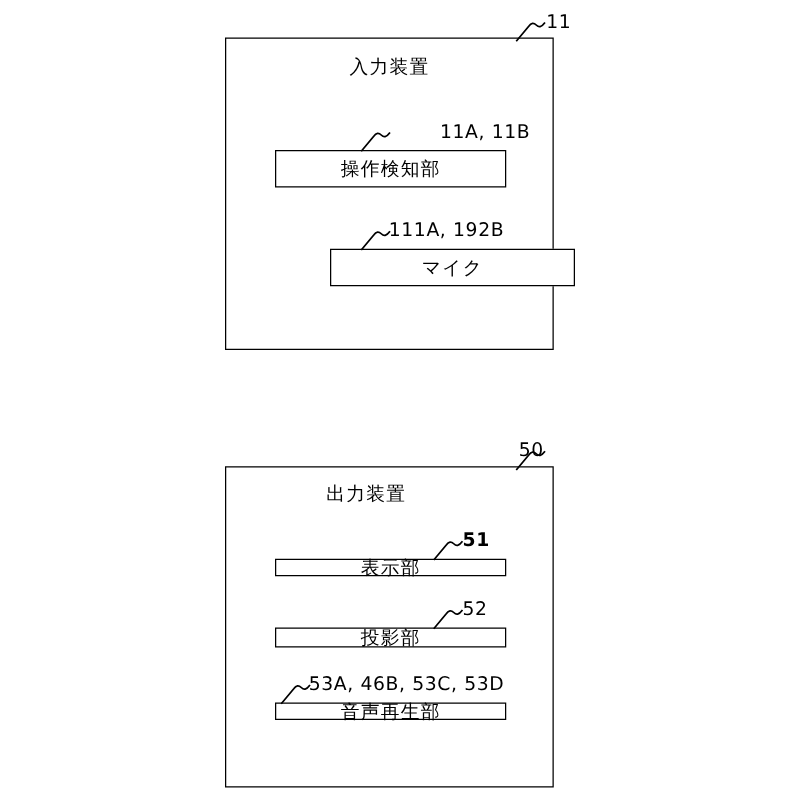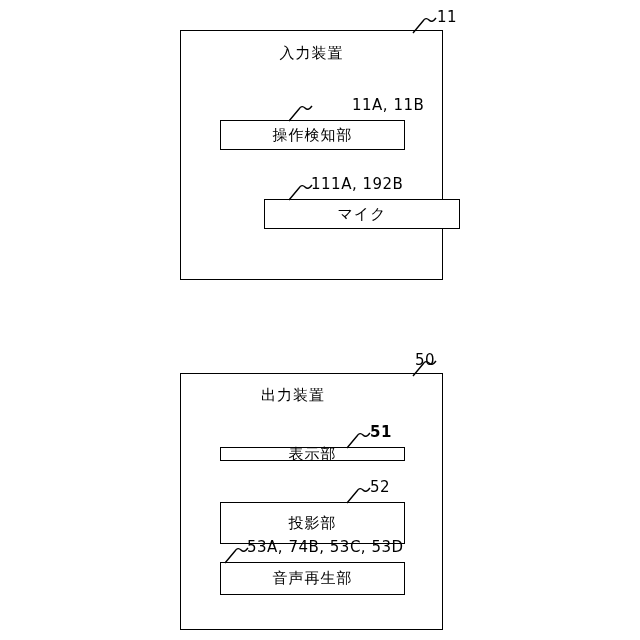--- a/index.html
+++ b/index.html
@@ -72,25 +72,25 @@
   
   #box-50 { left: 180px; top: 373px; width: 263px; height: 257px; }
   #box-50-title { left: 180px; top: 386px; }
   #ref-50 { left: 415px; top: 351px; }
   #sq-50 { left: 412px; top: 359px; }
 
   #inner-51 { left: 220px; top: 447px; width: 185px; height: 14px; }
   #ref-51 { left: 370px; top: 423px; font-weight: bold; }
   #sq-51 { left: 346px; top: 431px; }
 
-  #inner-52 { left: 220px; top: 502px; width: 185px; height: 42px; }
+  #inner-52 { left: 220px; top: 502px; width: 185px; height: 16px; }
   #ref-52 { left: 370px; top: 478px; }
   #sq-52 { left: 346px; top: 486px; }
 
-  #inner-53 { left: 220px; top: 562px; width: 185px; height: 33px; align-items: center; }
+  #inner-53 { left: 220px; top: 562px; width: 185px; height: 14px; align-items: center; }
   #ref-53 { left: 247px; top: 538px; }
   #sq-53 { left: 224px; top: 546px; }
 </style>
 </head>
 <body>
 
 <div class="diagram">
 
   <div class="outer-box" id="box-11"></div>
   <div class="outer-title" id="box-11-title" style="width:263px;">入力装置</div>
@@ -139,15 +139,15 @@
     <path d="M1,17 L11,5 C13,2 15,2 17,4 C19,6 21,6 24,2" fill="none" stroke="#000" stroke-width="1.4"></path>
   </svg>
   <div class="ref-label" id="ref-52">52</div>
 
   <div class="inner-box" id="inner-53">
     <span>音声再生部</span>
   </div>
   <svg class="squiggle" id="sq-53" width="26" height="18" viewBox="0 0 26 18">
     <path d="M1,17 L11,5 C13,2 15,2 17,4 C19,6 21,6 24,2" fill="none" stroke="#000" stroke-width="1.4"></path>
   </svg>
-  <div class="ref-label" id="ref-53">53A, 74B, 53C, 53D</div>
+  <div class="ref-label" id="ref-53">53A, 46B, 53C, 53D</div>
 
 </div>
 
 </body></html>

